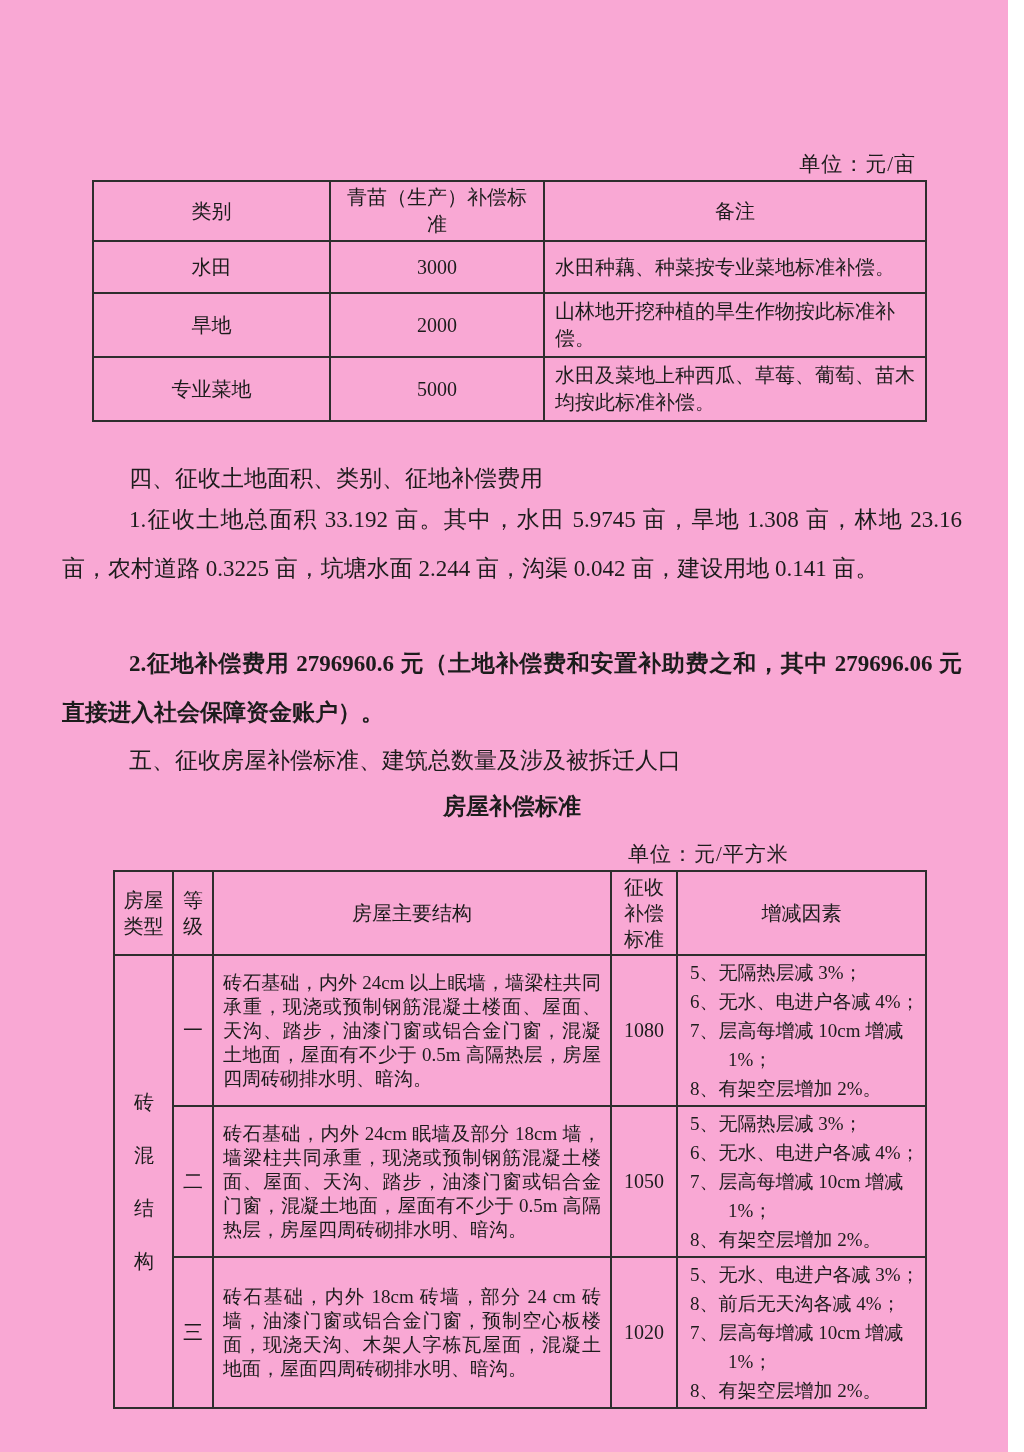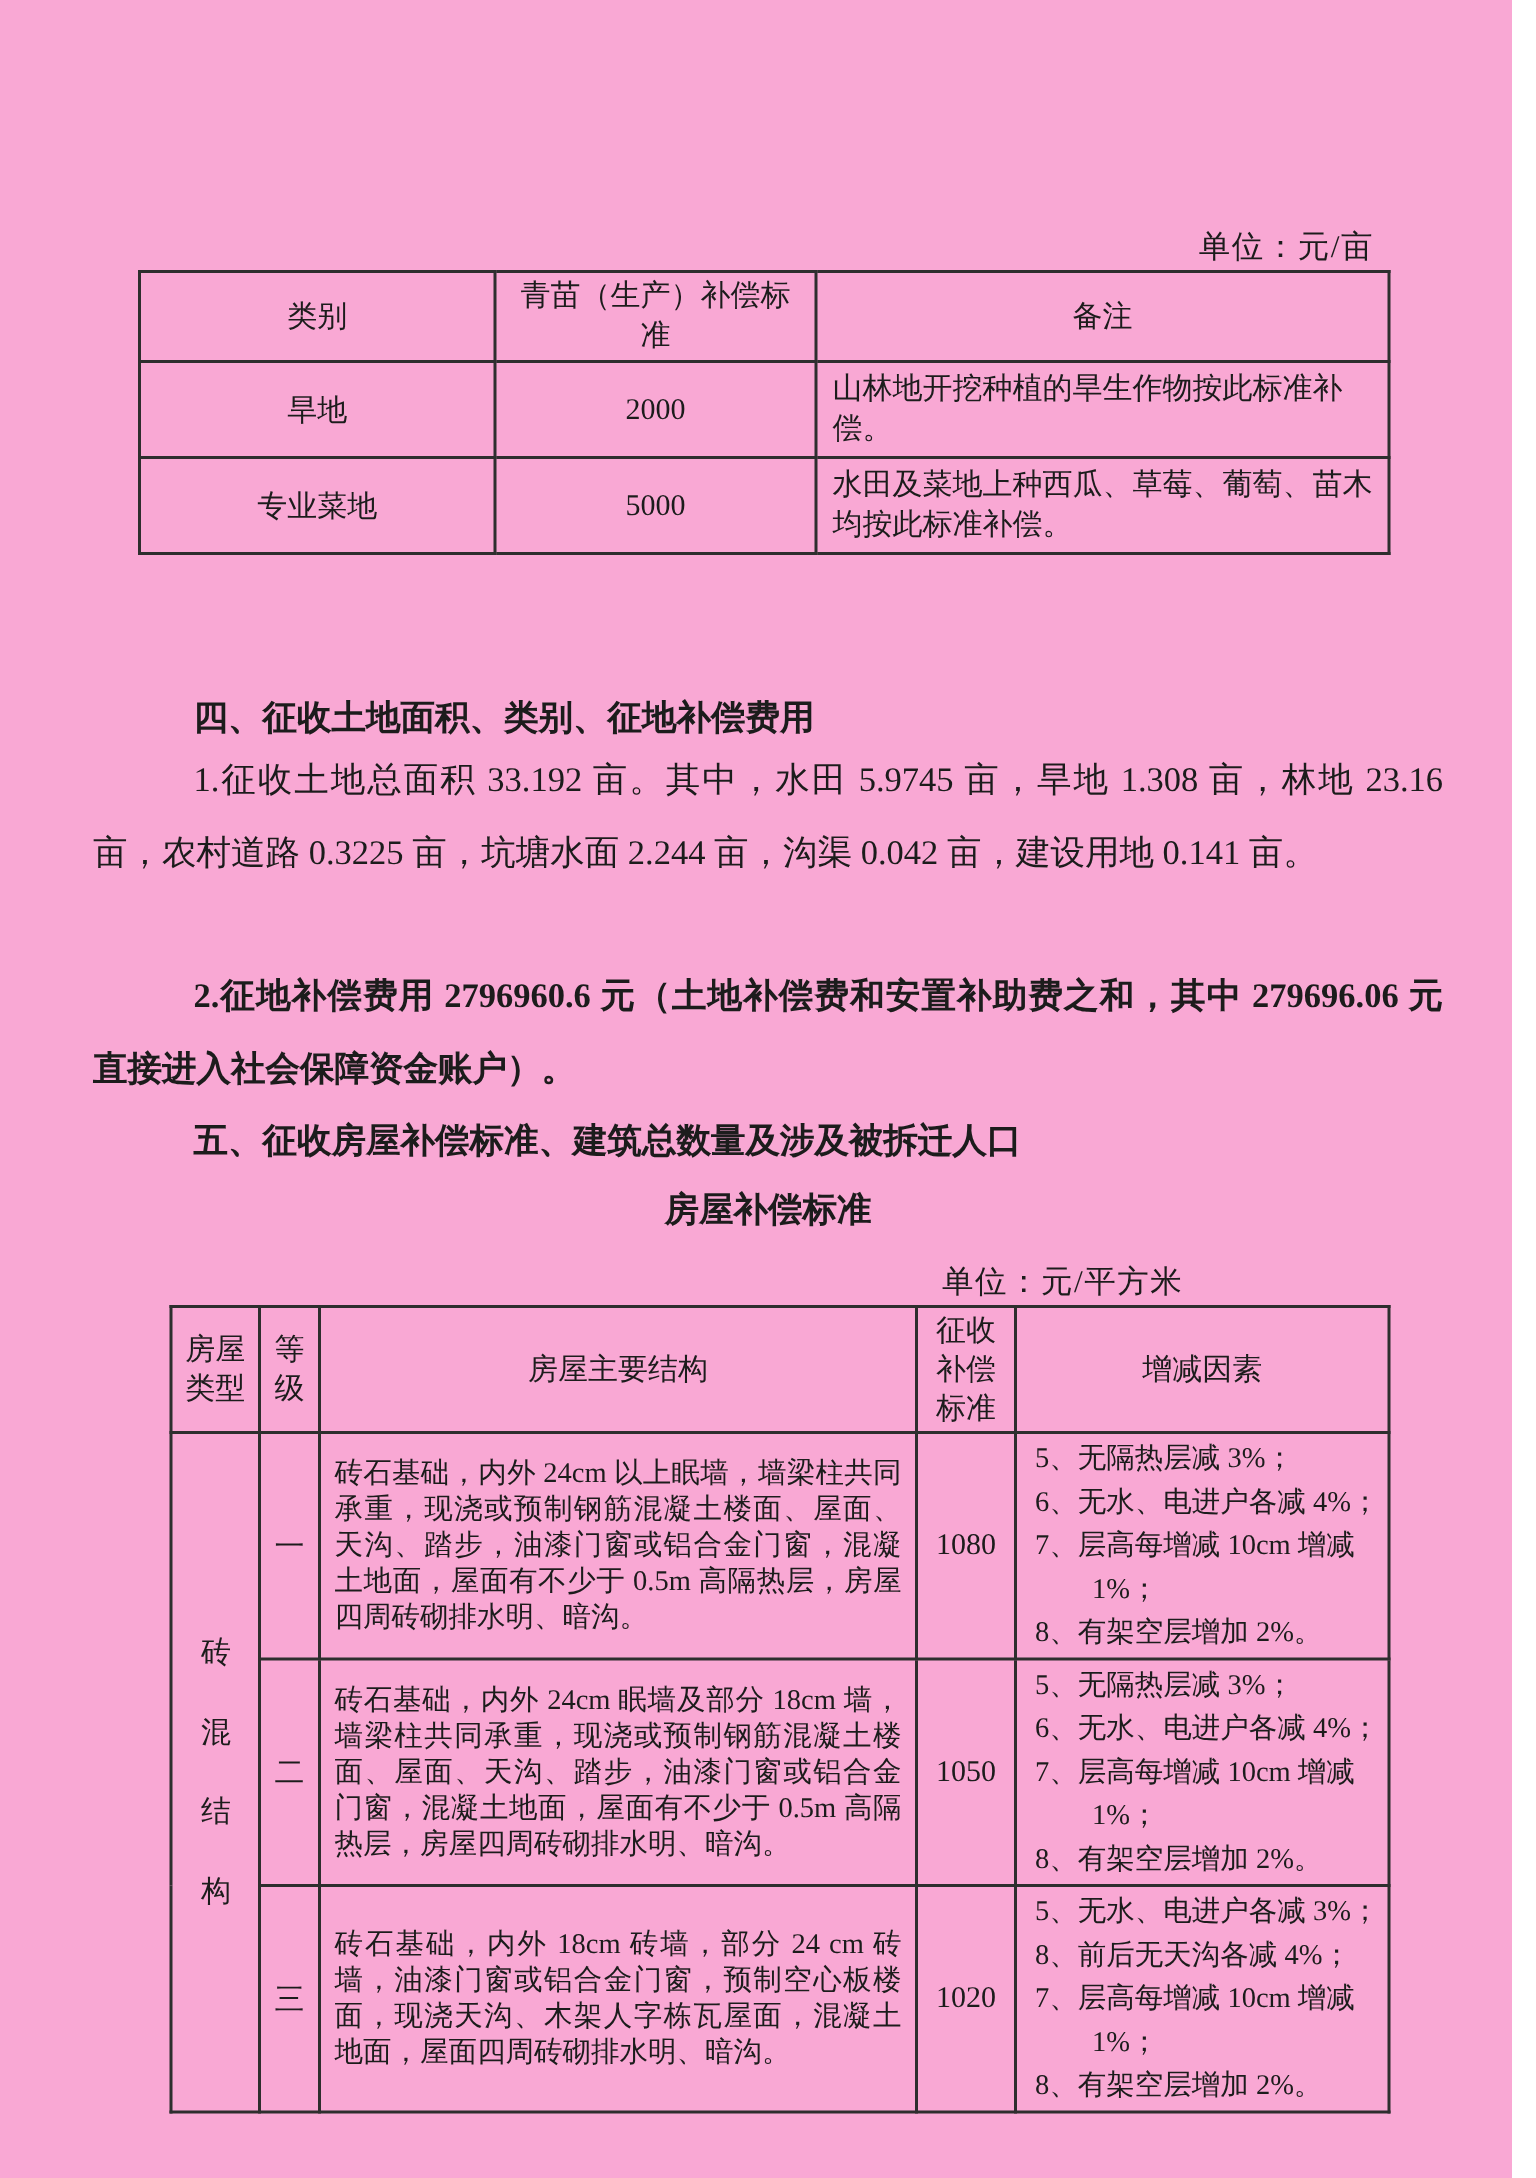--- a/index.html
+++ b/index.html
@@ -19,21 +19,21 @@
   th, td { border: 2px solid #2e2e2e; overflow: hidden; }
 
   
   .t1 { position: absolute; top: 180px; left: 92px; width: 833px; font-size: 20px; }
   .t1 th { font-weight: normal; text-align: center; vertical-align: middle; line-height: 27px; padding: 2px 12px; }
   .t1 .cat, .t1 .std { text-align: center; vertical-align: middle; }
   .t1 .note { text-align: left; vertical-align: middle; padding: 4px 10px; line-height: 27px; }
 
   
   .body-block { position: absolute; left: 62px; width: 900px; font-size: 23px; }
-  .sec-title { font-family: "Liberation Sans", sans-serif; font-weight: bold; text-indent: 67px; line-height: 32px; }
+  .sec-title { font-family: "Liberation Sans", sans-serif; font-weight: normal; text-indent: 67px; line-height: 32px; }
   .h4 { top: 462px; }
   .p1 { top: 496px; line-height: 48.5px; text-indent: 67px; text-align: justify; }
   .p2 { top: 640px; line-height: 48.5px; text-indent: 67px; text-align: justify; font-weight: bold; }
   .h5 { top: 744px; }
   .sub-title { top: 790px; text-align: center; text-indent: 0; font-family: "Liberation Sans", sans-serif; font-weight: bold; line-height: 32px; }
 
   
   .t2 { position: absolute; top: 870px; left: 113px; width: 812px; font-size: 20px; }
   .t2 th { font-weight: normal; text-align: center; vertical-align: middle; line-height: 26px; padding: 2px 7px; }
   .t2 .vtype { text-align: right; vertical-align: middle; }
@@ -55,20 +55,25 @@
     <colgroup>
         <col style="width:237px">
         <col style="width:214px">
         <col style="width:382px">
       </colgroup>
     <tbody>
         <tr style="height:56px">
       <th>类别</th>
       <th>青苗（生产）补偿标准</th>
       <th>备注</th>
+    </tr>
+    <tr style="height:52px">
+      <td class="cat">水田</td>
+      <td class="std">3000</td>
+      <td class="note">水田种藕、种菜按专业菜地标准补偿。</td>
     </tr>
     <tr style="height:57px">
       <td class="cat">旱地</td>
       <td class="std">2000</td>
       <td class="note">山林地开挖种植的旱生作物按此标准补偿。</td>
     </tr>
     <tr style="height:56px">
       <td class="cat">专业菜地</td>
       <td class="std">5000</td>
       <td class="note">水田及菜地上种西瓜、草莓、葡萄、苗木均按此标准补偿。</td>

